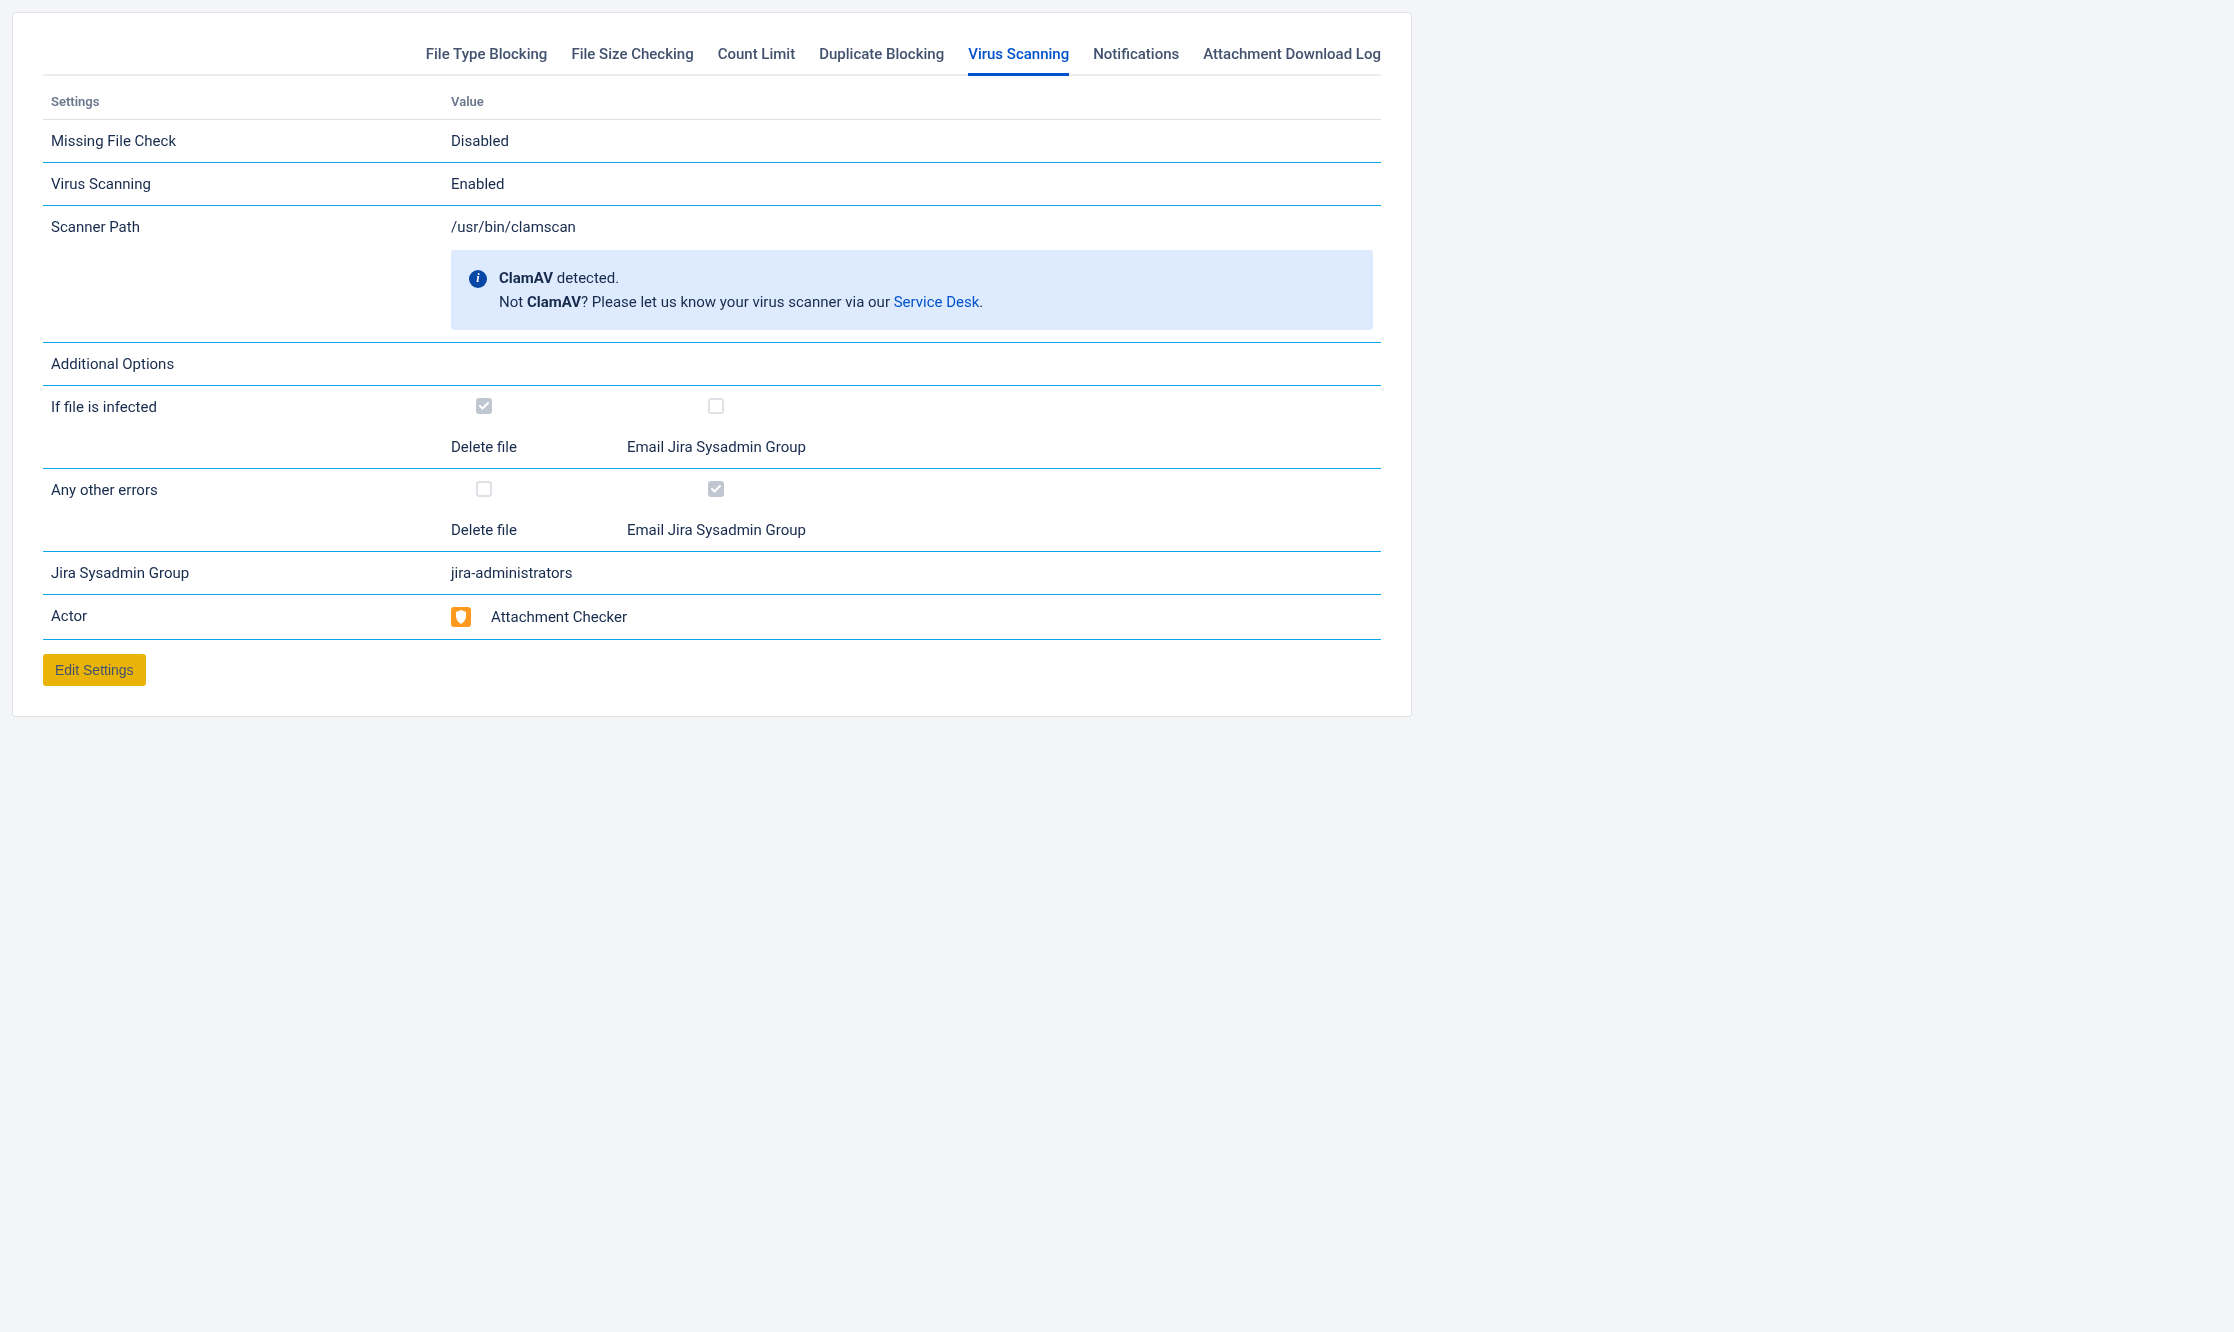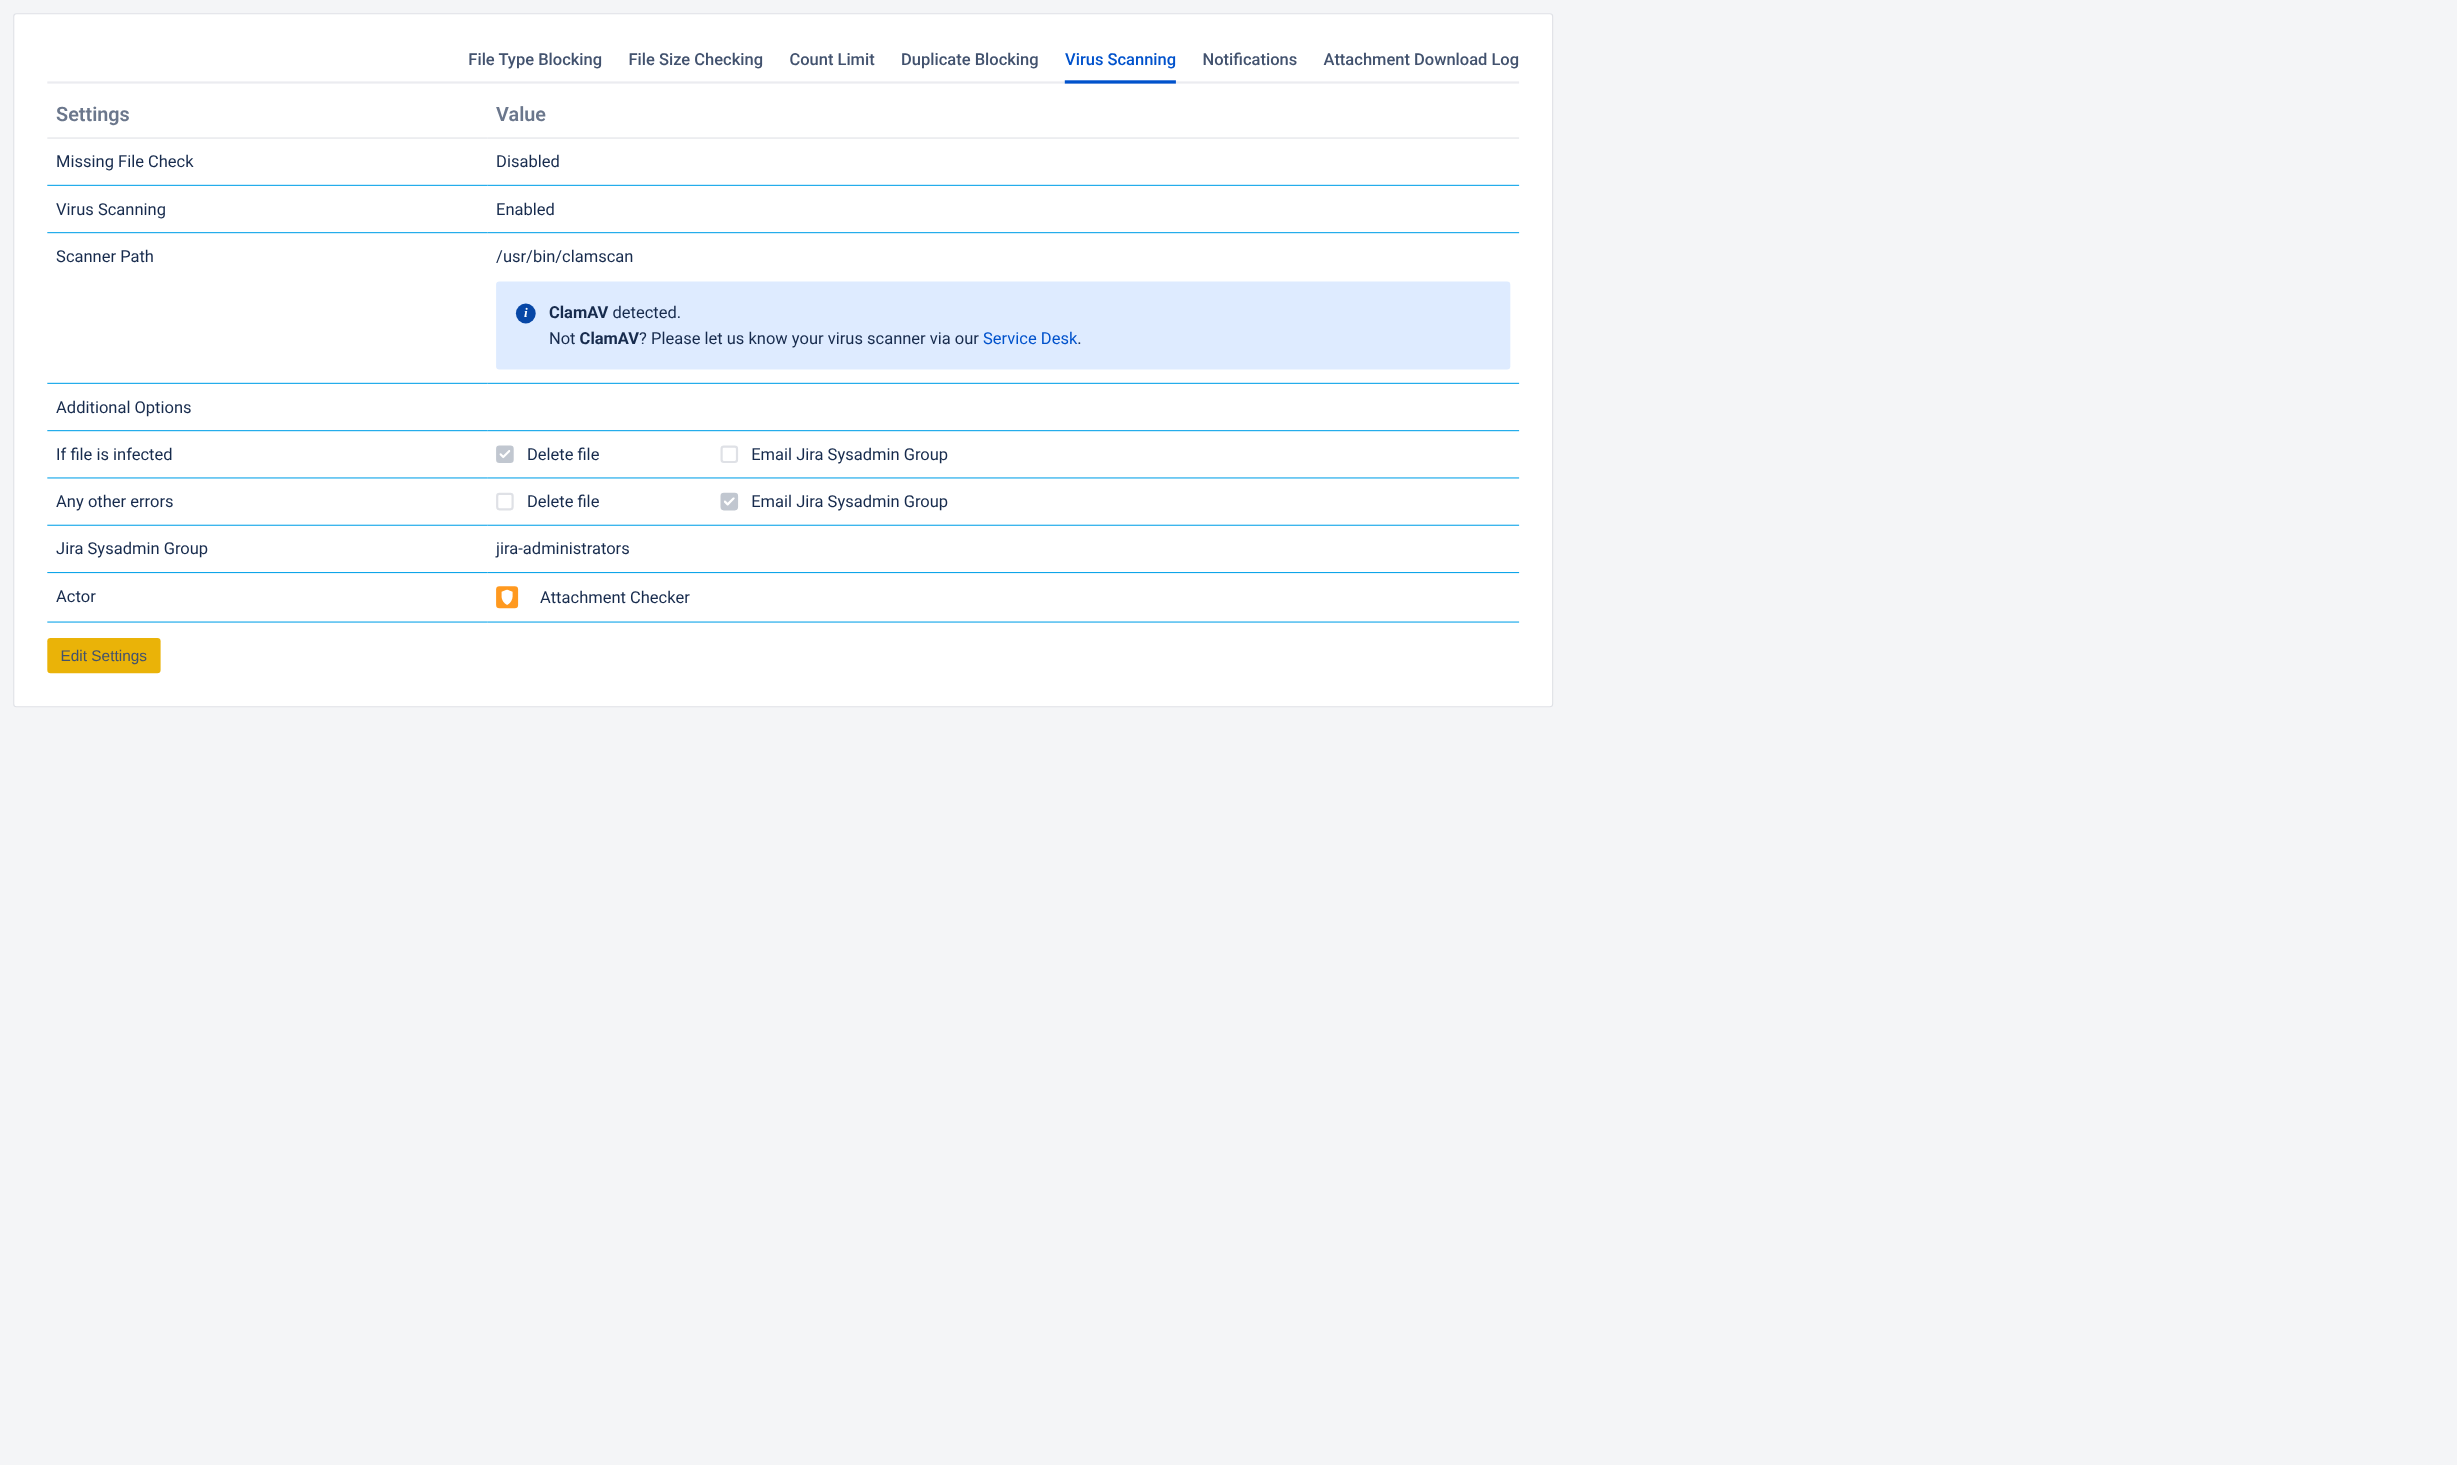--- a/index.html
+++ b/index.html
@@ -45,21 +45,21 @@
     border-bottom-color: #0052CC;
   }
   table.settings {
     width: 100%;
     border-collapse: collapse;
   }
   table.settings th {
     text-align: left;
     font-weight: 600;
     color: #6B778C;
-    font-size: 18px;
+    font-size: 13px;
     padding: 10px 8px 10px 8px;
     border-bottom: 1px solid #dfe1e6;
   }
   table.settings td {
     padding: 12px 8px;
     border-bottom: 1px solid #0ea5e9;
     vertical-align: top;
     font-size: 15px;
     color: #172B4D;
   }
@@ -100,21 +100,21 @@
     color: #172B4D;
     font-size: 15px;
     line-height: 1.6;
   }
   .info-body a { color: #0052CC; text-decoration: none; }
   .checkbox-row {
     display: flex;
     gap: 110px;
     align-items: center;
   }
-  .checkbox-item { display: flex; align-items: center; gap: 12px; }
+  .checkbox-item { display: flex; align-items: center; gap: 24px; flex-direction: column; }
   .cb {
     width: 16px; height: 16px;
     border: 2px solid #DFE1E6;
     border-radius: 3px;
     display: inline-flex;
     align-items: center;
     justify-content: center;
     background: #fff;
     cursor: pointer;
   }

